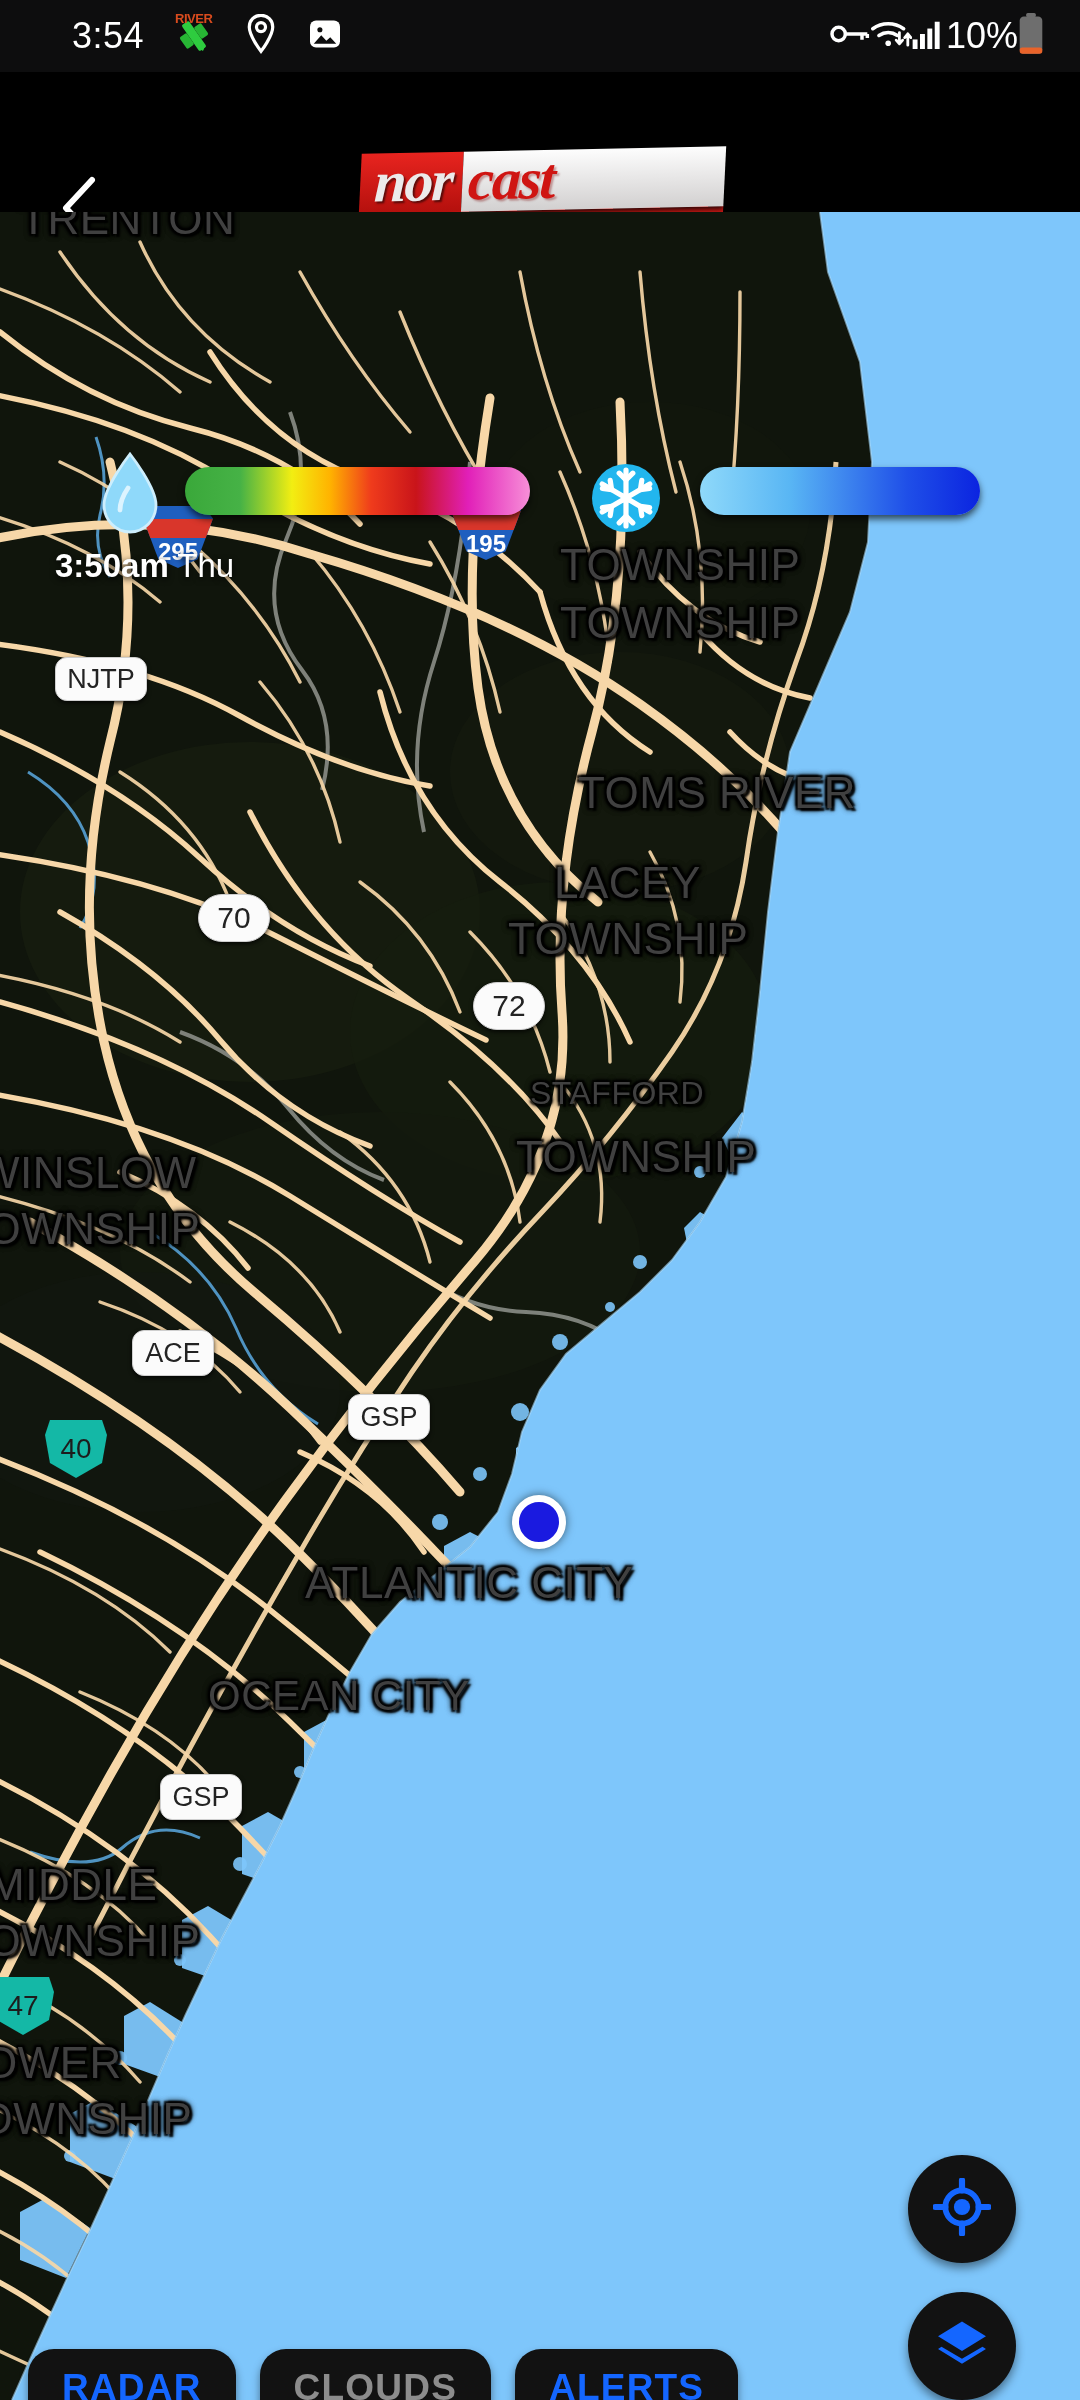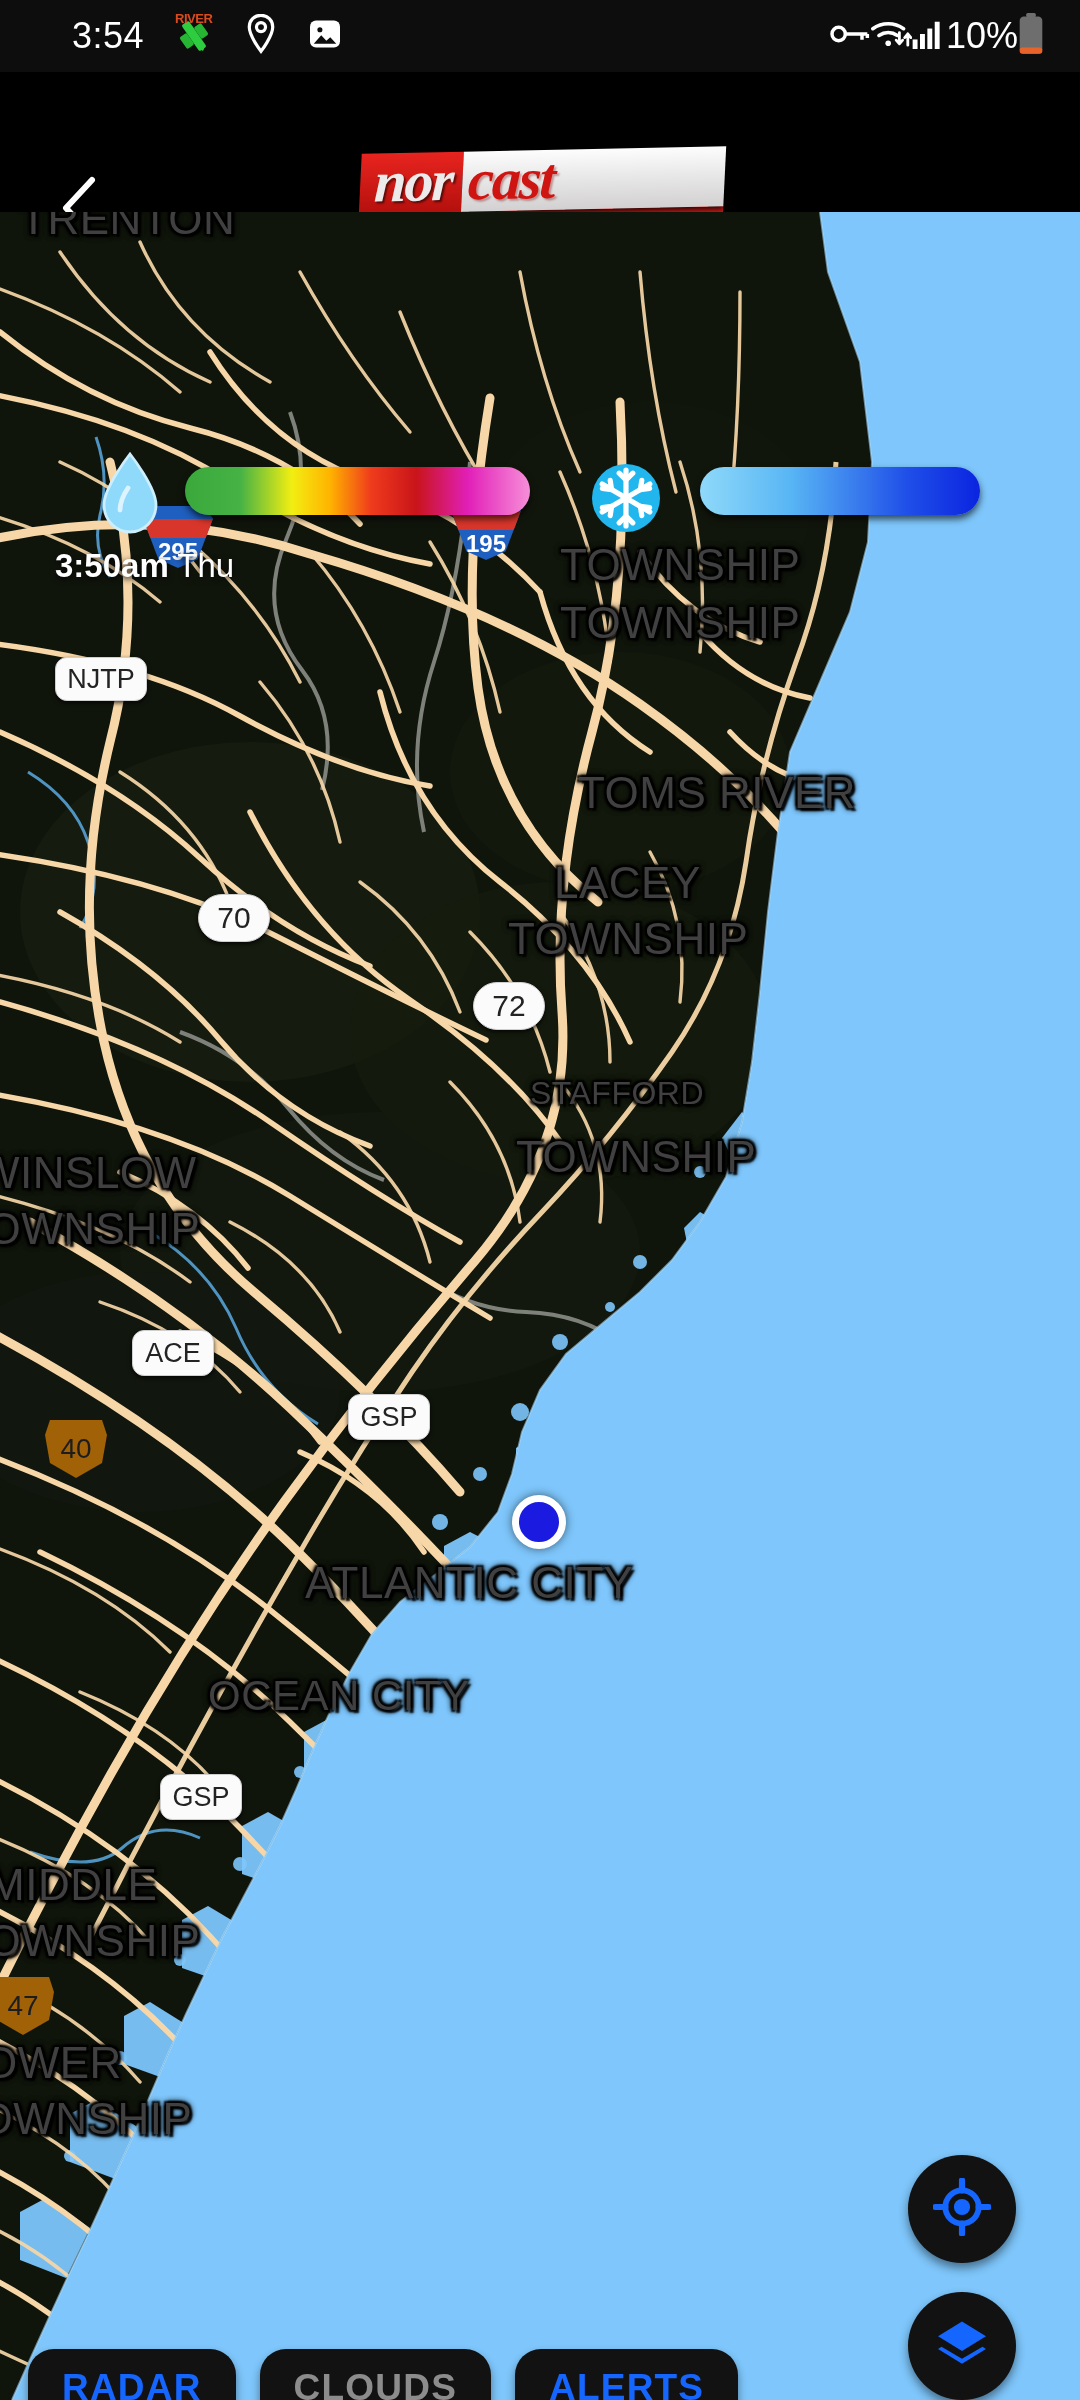--- a/index.html
+++ b/index.html
@@ -91,21 +91,21 @@
   }
 
   .shield{
     position:absolute; background:#fbfbfb; color:#232323;
     font-weight:normal; display:flex; align-items:center; justify-content:center;
     box-shadow:0 2px 4px rgba(0,0,0,.75); border:1px solid #cfcfcf;
   }
   .shield.pill{ border-radius:999px; }
   .shield.rect{ border-radius:12px; }
   .shield-us{
-    position:absolute; background:#a16207; color:#1d1d1d;
+    position:absolute; background:#14b8a6; color:#1d1d1d;
     display:flex; align-items:center; justify-content:center;
     box-shadow:0 2px 4px rgba(0,0,0,.75);
     clip-path:polygon(8% 0,92% 0,100% 26%,92% 74%,50% 100%,8% 74%,0 26%);
   }
   .shield-i{
     position:absolute; display:flex; flex-direction:column;
     align-items:center; justify-content:flex-end;
     background:#1f5fbf; color:#fff; font-weight:bold;
     clip-path:polygon(14% 0,86% 0,100% 20%,78% 86%,50% 100%,22% 86%,0 20%);
     box-shadow:0 2px 4px rgba(0,0,0,.7);

